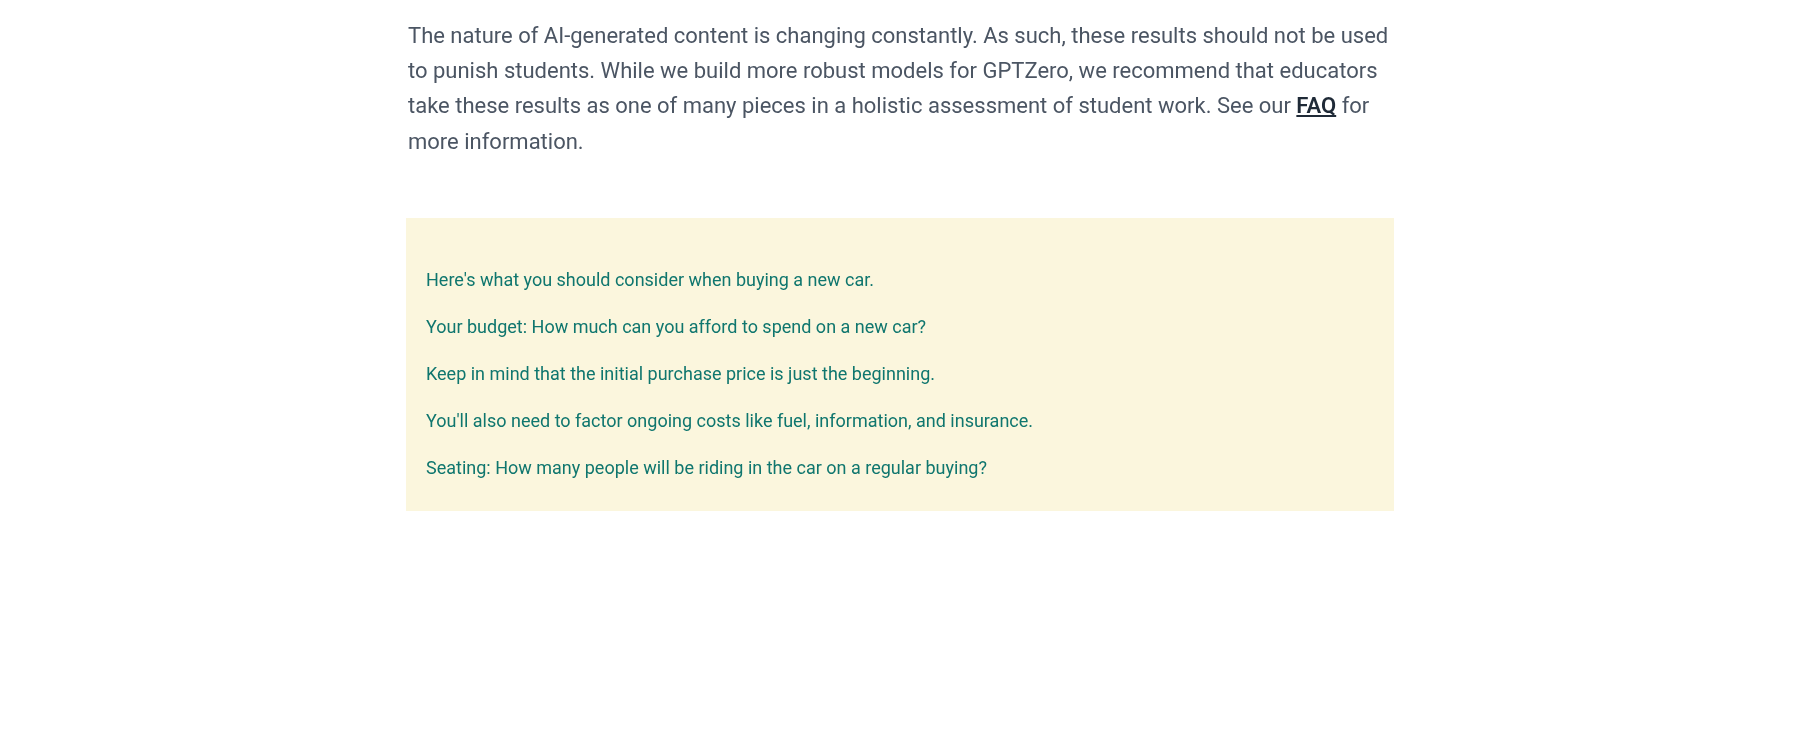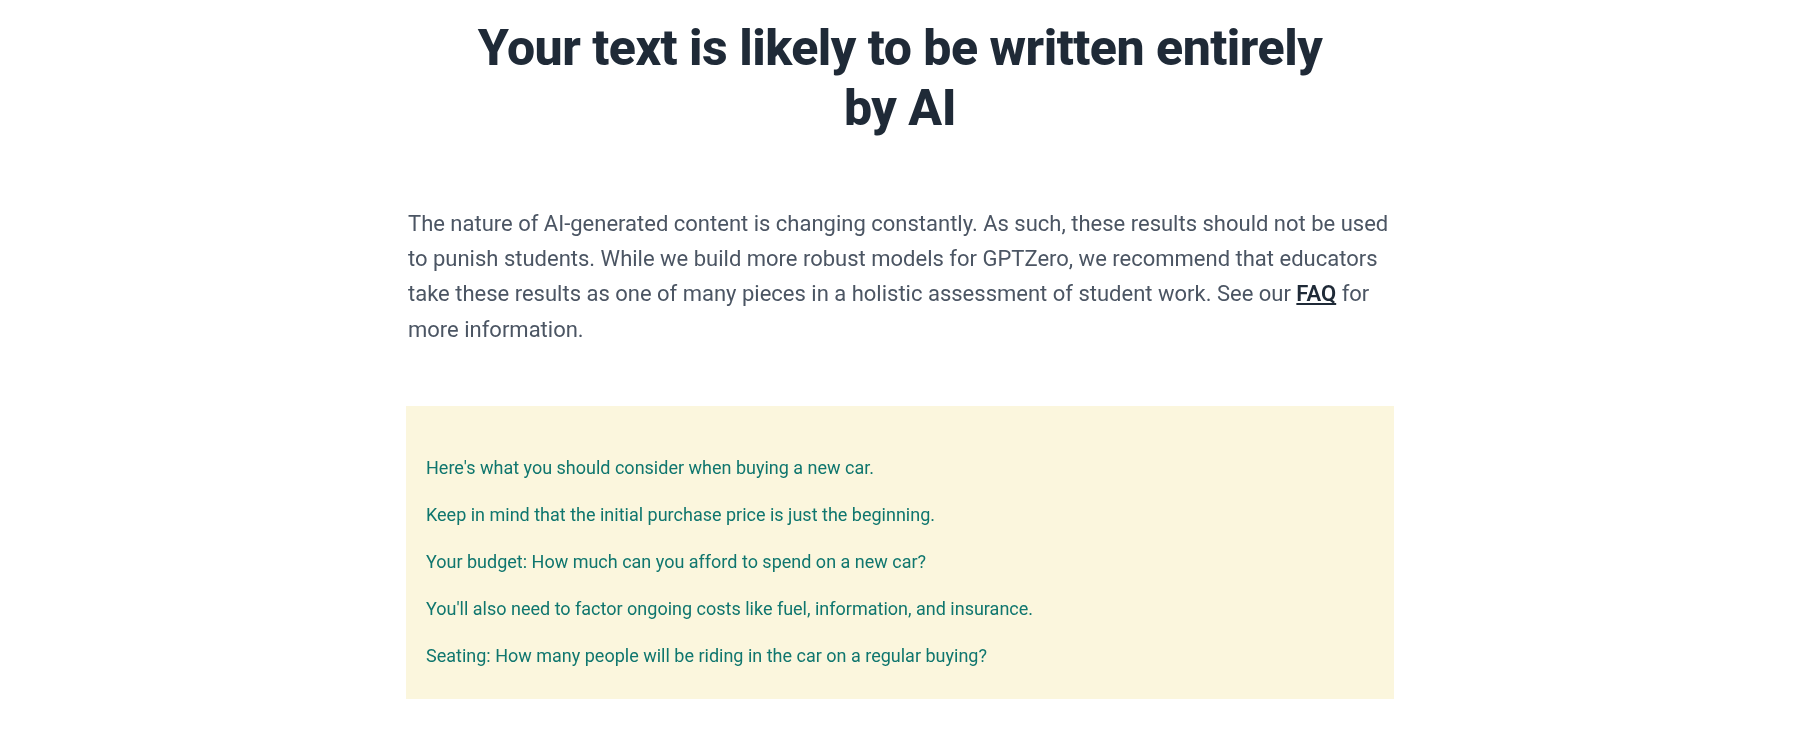--- a/index.html
+++ b/index.html
@@ -52,26 +52,25 @@
       margin-bottom: 20px;
     }
     .analysis-line:last-child {
       margin-bottom: 0;
     }
   </style>
 </head>
 <body>
 
 <div class="container">
-  <h1 class="headline">Your text is likely to be written entirely by AI</h1>
 
   <p class="disclaimer">
     <span>The nature of AI-generated content is changing constantly. As such, these results should not be used to punish students. While we build more robust models for GPTZero, we recommend that educators take these results as one of many pieces in a holistic assessment of student work. See our </span><a href="#">FAQ</a><span> for more information.</span>
   </p>
 
   <div class="analysis-box">
     <p class="analysis-line">Here's what you should consider when buying a new car.</p>
+    <p class="analysis-line">Your budget: How much can you afford to spend on a new car?</p>
     <p class="analysis-line">Keep in mind that the initial purchase price is just the beginning.</p>
-    <p class="analysis-line">Your budget: How much can you afford to spend on a new car?</p>
     <p class="analysis-line">You'll also need to factor ongoing costs like fuel, information, and insurance.</p>
     <p class="analysis-line">Seating: How many people will be riding in the car on a regular buying?</p>
   </div>
 </div>
 
 </body></html>

